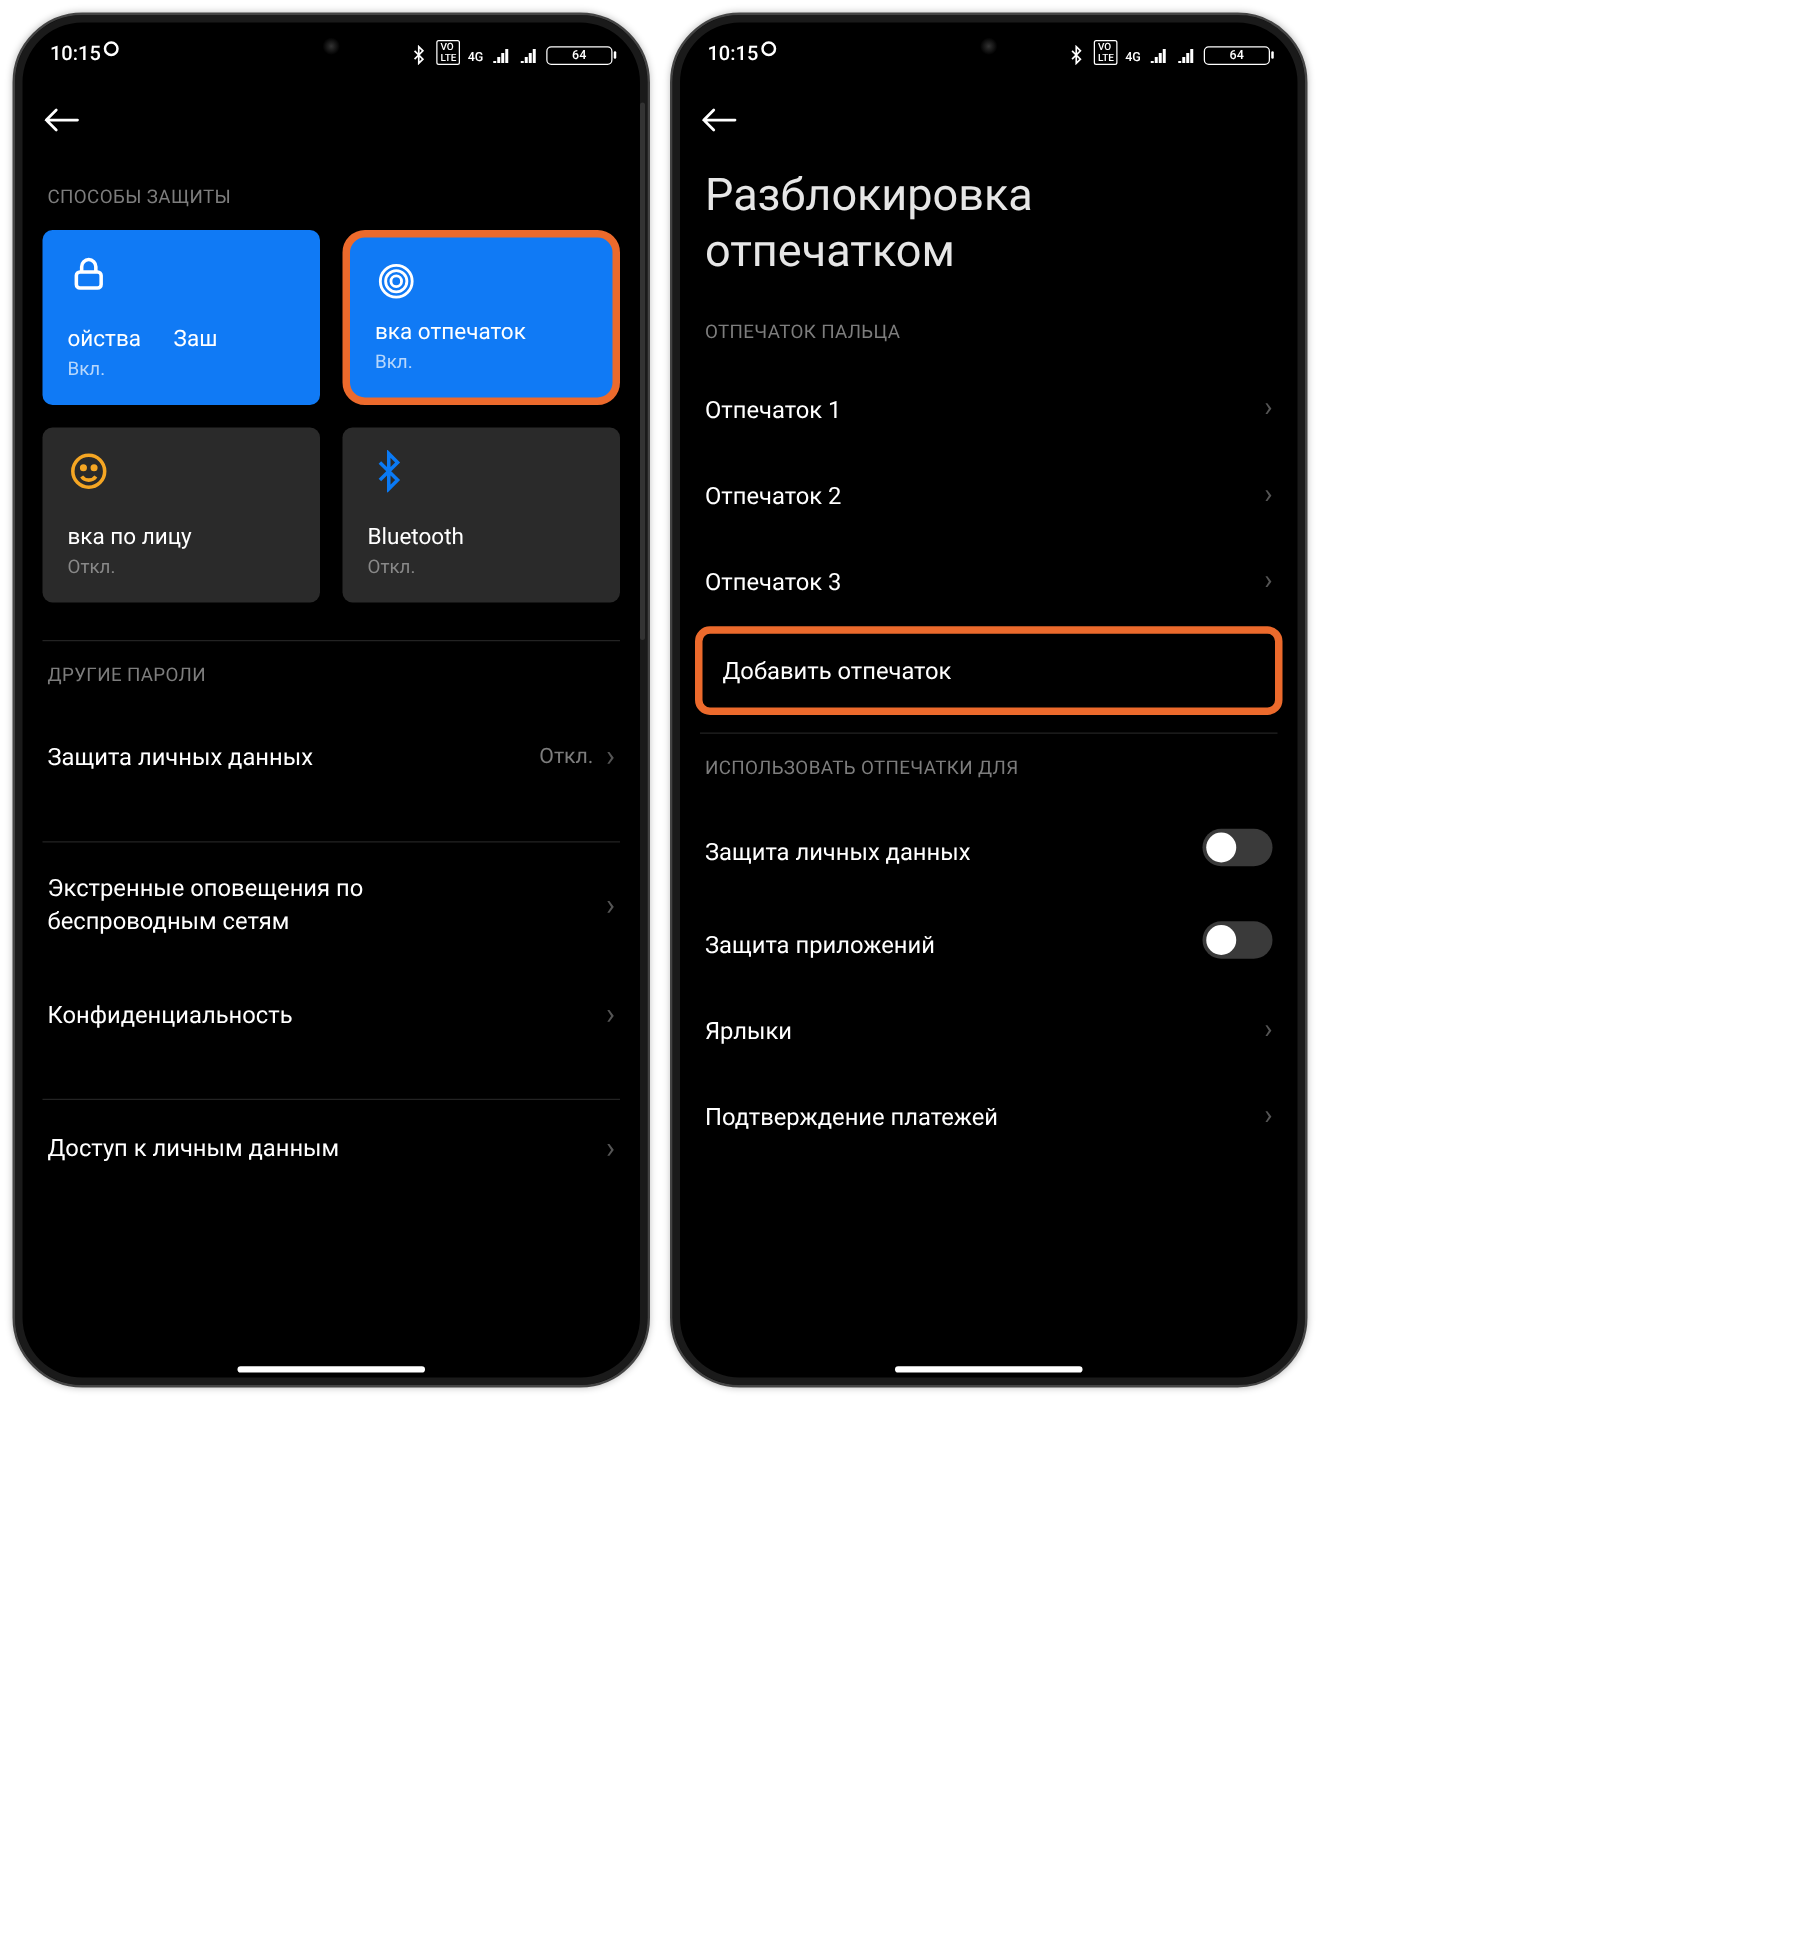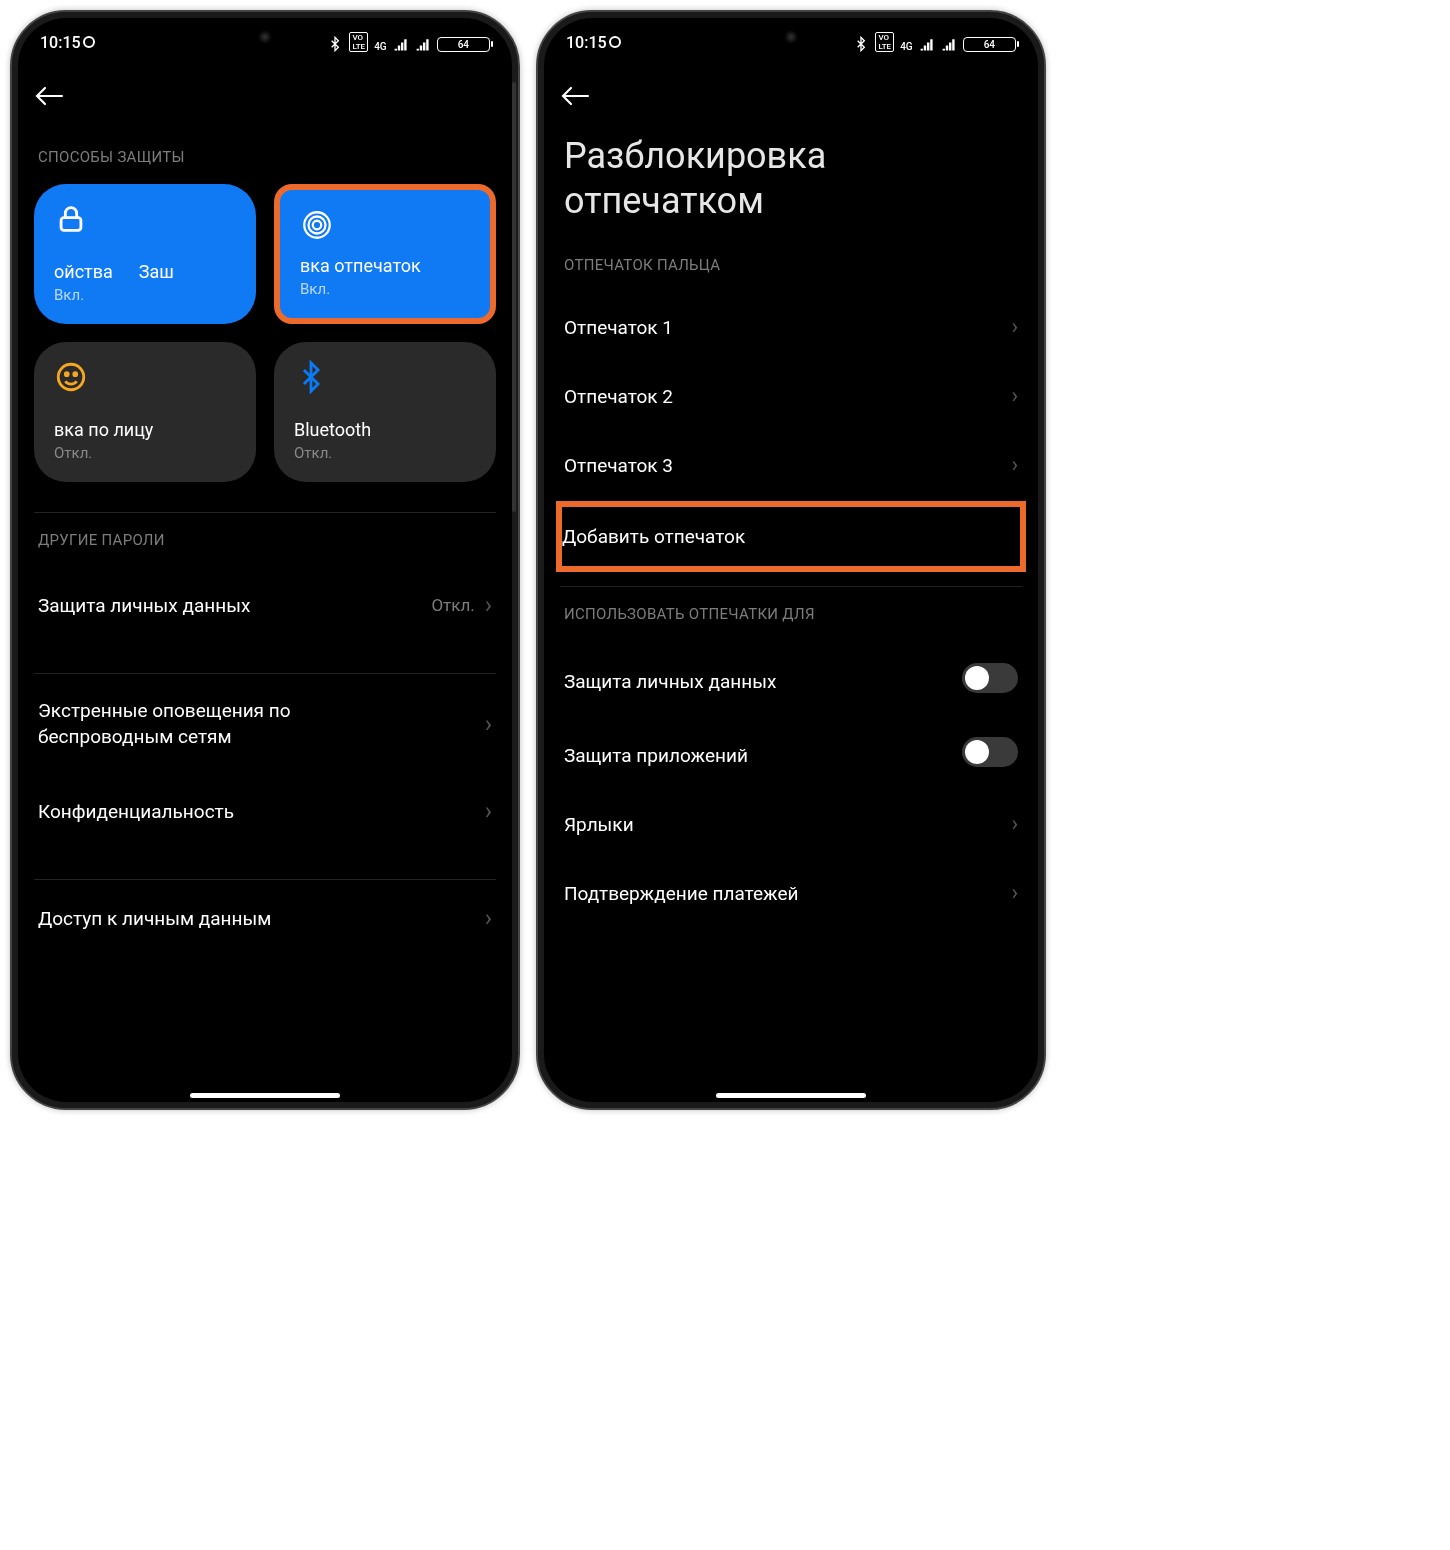--- a/index.html
+++ b/index.html
@@ -36,34 +36,34 @@
     height: 48px;
     display: flex;
     align-items: center;
     justify-content: space-between;
     padding: 0 28px;
     color: #fff;
     font-size: 16px;
     font-weight: 500;
     margin-top: 6px;
   }
-  .statusbar .left { display:flex; align-items:center; gap:2px; }
+  .statusbar .left { display:flex; gap:2px; }
   .statusbar .ring { width:12px; height:12px; border:2px solid #fff; border-radius:50%; }
   .statusbar .right { display:flex; align-items:flex-end; gap:6px; font-size:12px; }
   .stat-ico { display:inline-flex; align-items:center; }
   .stat-ico svg { width:16px; height:16px; }
   .bat { border:1.5px solid #fff; border-radius:4px; padding:1px 20px; font-size:10px; position:relative;}
   .bat::after { content:""; position:absolute; right:-4px; top:3px; width:2px; height:6px; background:#fff; border-radius:1px;}
   .nav { height:64px; display:flex; align-items:center; padding:0 22px; }
   .back { color:#fff; font-size:28px; line-height:1; cursor:pointer; }
   .content { flex:1; overflow:hidden; padding:0 22px; color:#eee; }
   .section-label { color:#7d7d7d; font-size:15px; letter-spacing:.3px; text-transform:uppercase; margin:18px 0 18px 4px;}
   .tile-grid { display:grid; grid-template-columns:1fr 1fr; gap:18px; }
   .tile {
-    border-radius:32px; padding:18px 20px 20px; height:140px;
+    border-radius:8px; padding:18px 20px 20px; height:140px;
     display:flex; flex-direction:column; justify-content:space-between;
     position:relative; overflow:hidden;
   }
   .tile.blue { background:#107af5; }
   .tile.dark { background:#2a2a2a; }
   .tile .titleline { color:#fff; font-size:18px; white-space:nowrap; }
   .tile .sub { color:rgba(255,255,255,.7); font-size:15px; margin-top:4px; }
   .tile.dark .sub { color:#888; }
   .tile .dualtitle { display:flex; gap:26px; }
   .hl { border:6px solid #ec6a2c; border-radius:18px; }
@@ -76,21 +76,21 @@
   .row .meta { color:#7d7d7d; font-size:17px; margin-right:10px; }
   .row .chev { color:#555; font-size:24px; }
   .row.multi { align-items:center; }
   .row.multi .txt { line-height:1.35; }
   .page-title { color:#e6e6e6; font-size:36px; font-weight:400; line-height:1.25; padding:4px 4px 14px; }
   .list-row {
     display:flex; align-items:flex-end; justify-content:space-between;
     padding:22px 4px; color:#fff; font-size:19px; cursor:pointer;
   }
   .list-row .chev { color:#555; font-size:22px; }
-  .hl-row { border:6px solid #ec6a2c; border-radius:0; margin:2px -4px; padding:18px 0 !important; }
+  .hl-row { border:6px solid #ec6a2c; border-radius:12px; margin:2px -4px; padding:18px 16px !important; }
   .toggle {
     width:56px; height:30px; border-radius:30px; position:relative;
     background:#3a3a3a; transition:.2s;
   }
   .toggle::after {
     content:""; position:absolute; width:24px; height:24px; border-radius:50%;
     background:#fff; top:3px; left:3px; transition:.2s;
   }
   .toggle.on { background:#0a7af5; }
   .toggle.on::after { left:29px; }

